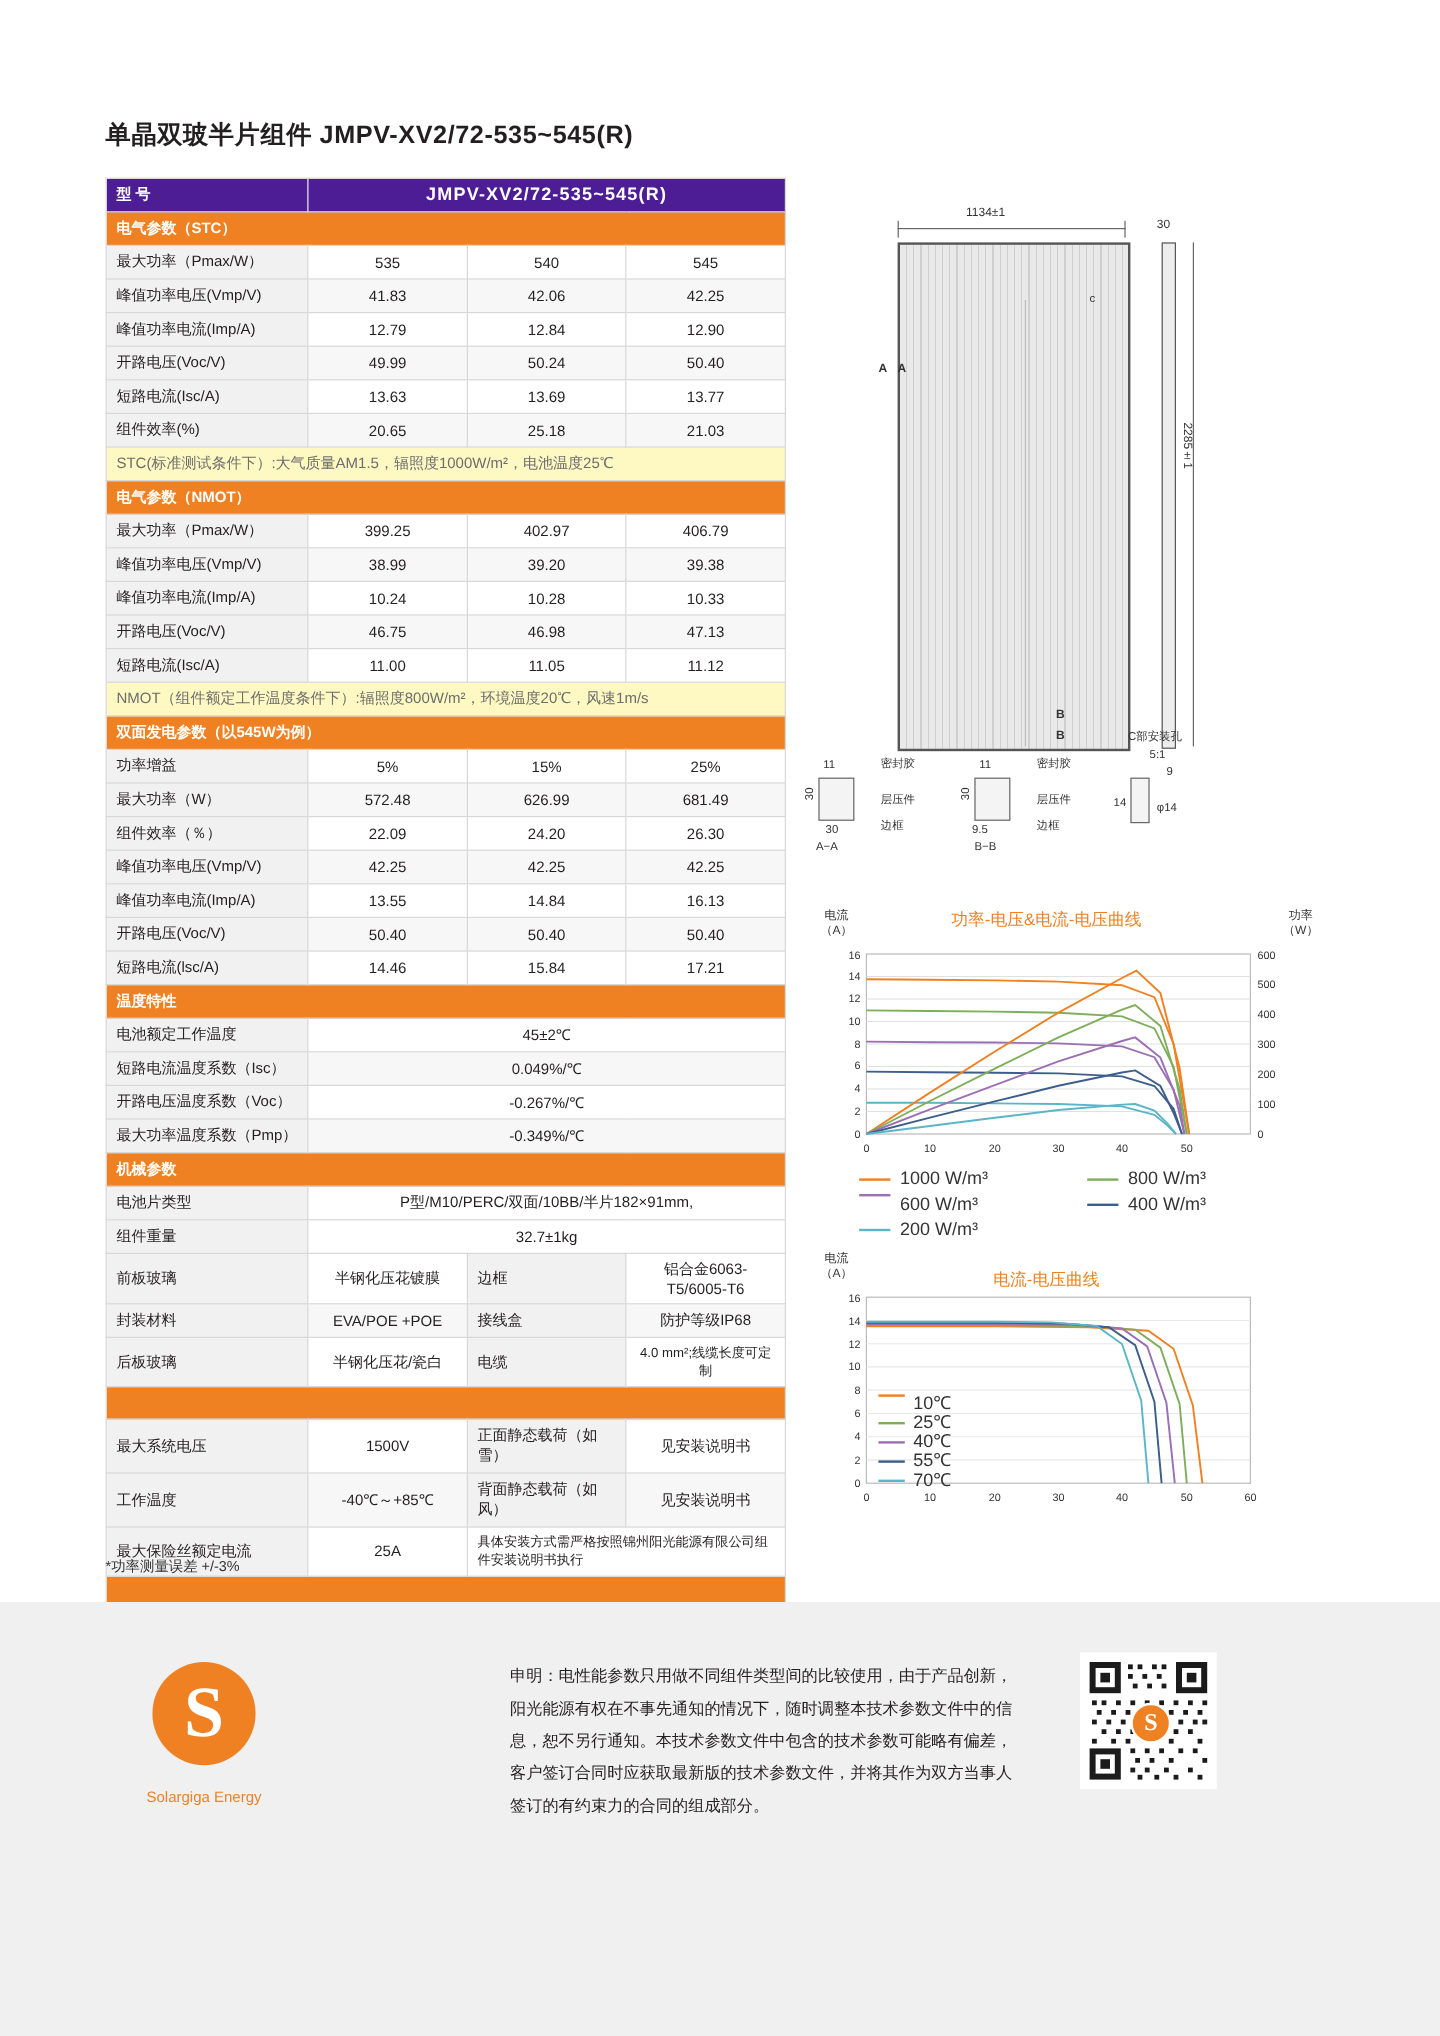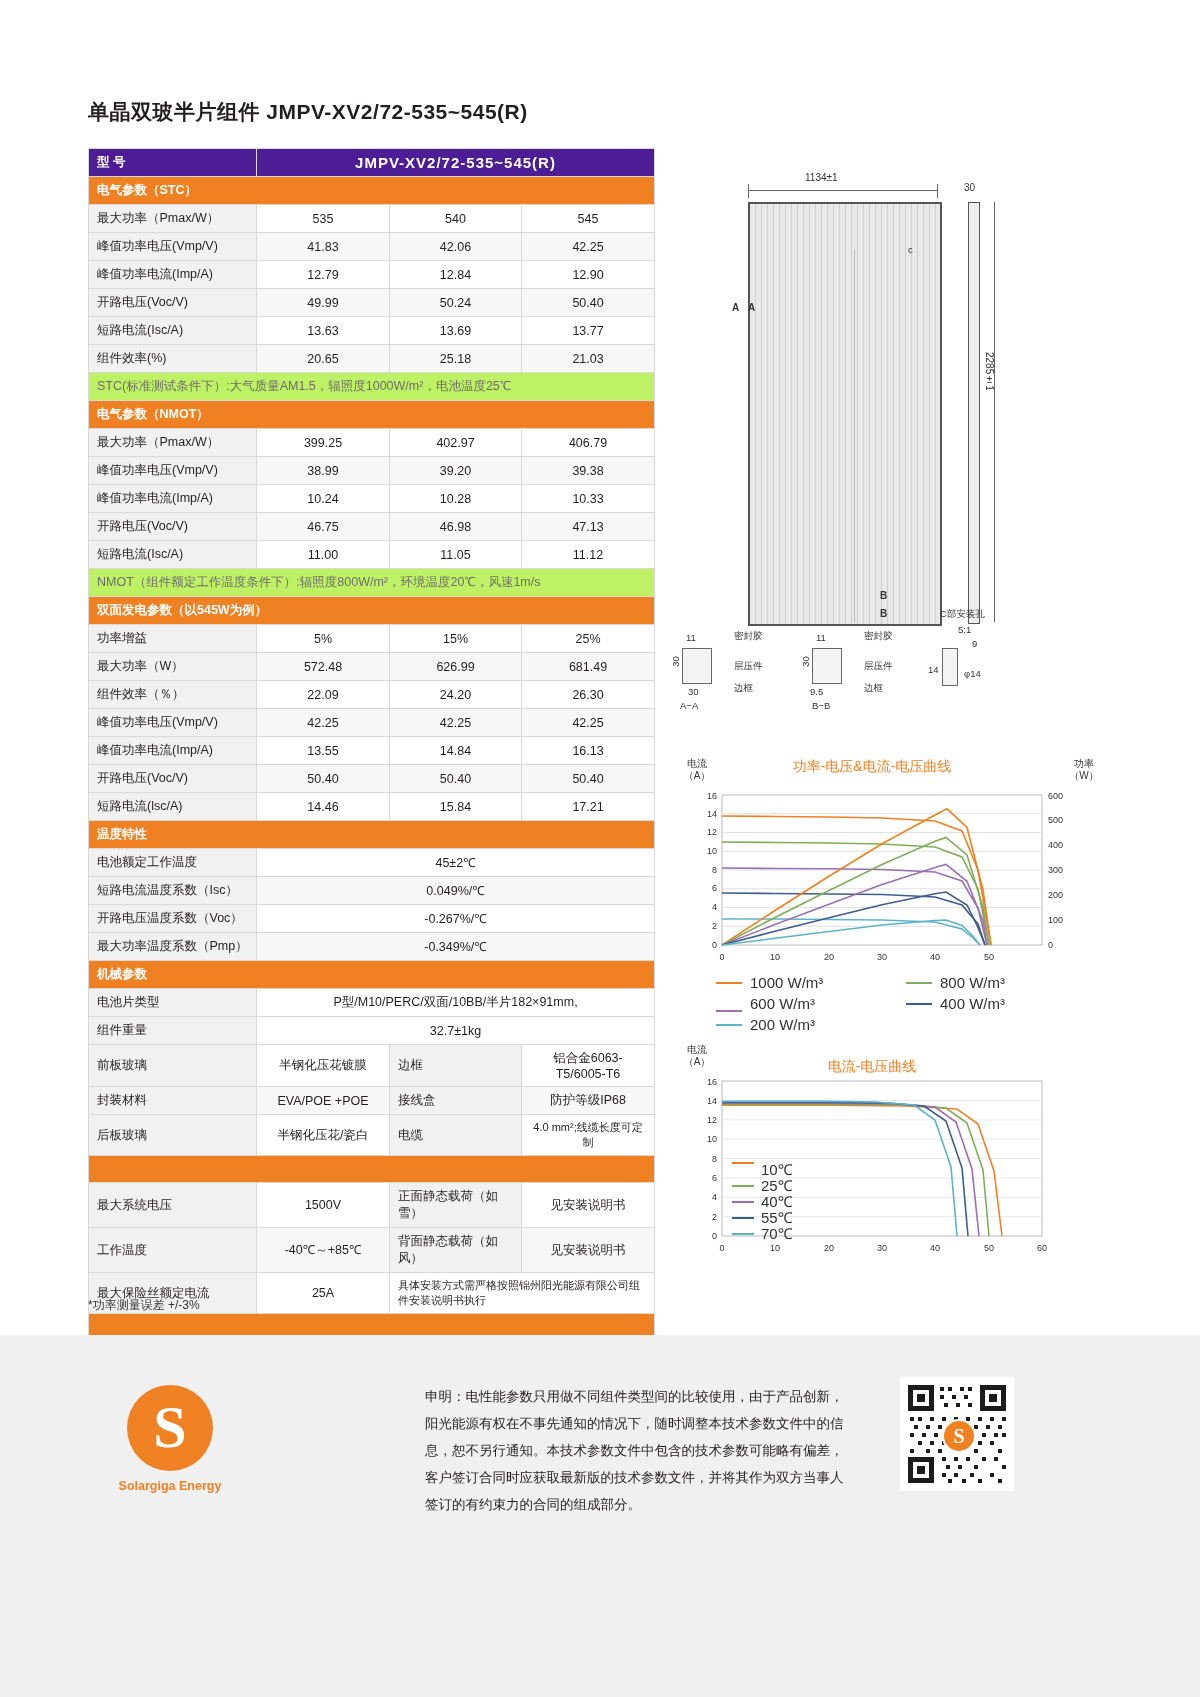--- a/index.html
+++ b/index.html
@@ -36,21 +36,21 @@
   }
   .hdr-black td.model{font-size:15px;text-align:center;letter-spacing:1px;}
   .band td{
     background:#f08122;color:#ffffff;border:1px solid #f08122;
     font-weight:bold;font-size:12.5px;height:18px;
   }
   .lbl{background:#f1f1f1;}
   .val{background:#ffffff;text-align:center;}
   .val-alt{background:#f7f7f7;text-align:center;}
   .note td{
-    border:none;background:#bef264;color:#6d6d6d;font-size:11px;
+    border:none;background:#fef9c3;color:#6d6d6d;font-size:11px;
     padding:5px 6px 8px 6px;
   }
 
   .footnote{
     position:absolute;left:88px;top:1297px;
     font-size:12px;color:#333;
   }
 
   
   .right-col{position:absolute;left:672px;top:160px;width:440px;}
@@ -94,21 +94,21 @@
   .logo-wrap{position:absolute;left:110px;top:50px;width:120px;text-align:center;}
   .logo-circle{
     width:86px;height:86px;border-radius:50%;
     background:#f08122;margin:0 auto;position:relative;
   }
   .logo-circle span{
     position:absolute;left:0;top:0;width:86px;height:86px;
     line-height:84px;text-align:center;color:#fff;
     font-size:60px;font-weight:bold;font-family:"Liberation Serif", serif;
   }
-  .logo-text{margin-top:8px;font-size:12.5px;font-weight:bold;color:#f08122;}
+  .logo-text{margin-top:20px;font-size:12.5px;font-weight:normal;color:#f08122;}
   .contact{position:absolute;left:248px;top:48px;font-size:13px;line-height:26px;color:#231f20;}
   .statement{
     position:absolute;left:425px;top:48px;width:420px;
     font-size:13.5px;line-height:27px;color:#231f20;
   }
   .qr{
     position:absolute;left:900px;top:42px;width:106px;height:106px;
     background:#fff;padding:4px;
   }
   .qr-inner{position:relative;width:106px;height:106px;}
@@ -466,21 +466,21 @@
           <div style="width:190px;display:flex;align-items:center;">
             <span style="display:inline-block;width:26px;height:2px;background:#f08122;margin-right:8px;"></span>
             <span>1000 W/m³</span>
           </div>
           <div style="width:180px;display:flex;align-items:center;">
             <span style="display:inline-block;width:26px;height:2px;background:#7fae5b;margin-right:8px;"></span>
             <span>800 W/m³</span>
           </div>
         </div>
         <div style="display:flex;margin-top:4px;">
-          <div style="width:190px;display:flex;align-items:flex-end;">
+          <div style="width:190px;display:flex;align-items:flex-start;">
             <span style="display:inline-block;width:26px;height:2px;background:#9b6fb5;margin-right:8px;"></span>
             <span>600 W/m³</span>
           </div>
           <div style="width:180px;display:flex;align-items:center;">
             <span style="display:inline-block;width:26px;height:2px;background:#3c5e8a;margin-right:8px;"></span>
             <span>400 W/m³</span>
           </div>
         </div>
         <div style="display:flex;margin-top:4px;">
           <div style="width:190px;display:flex;align-items:center;">

